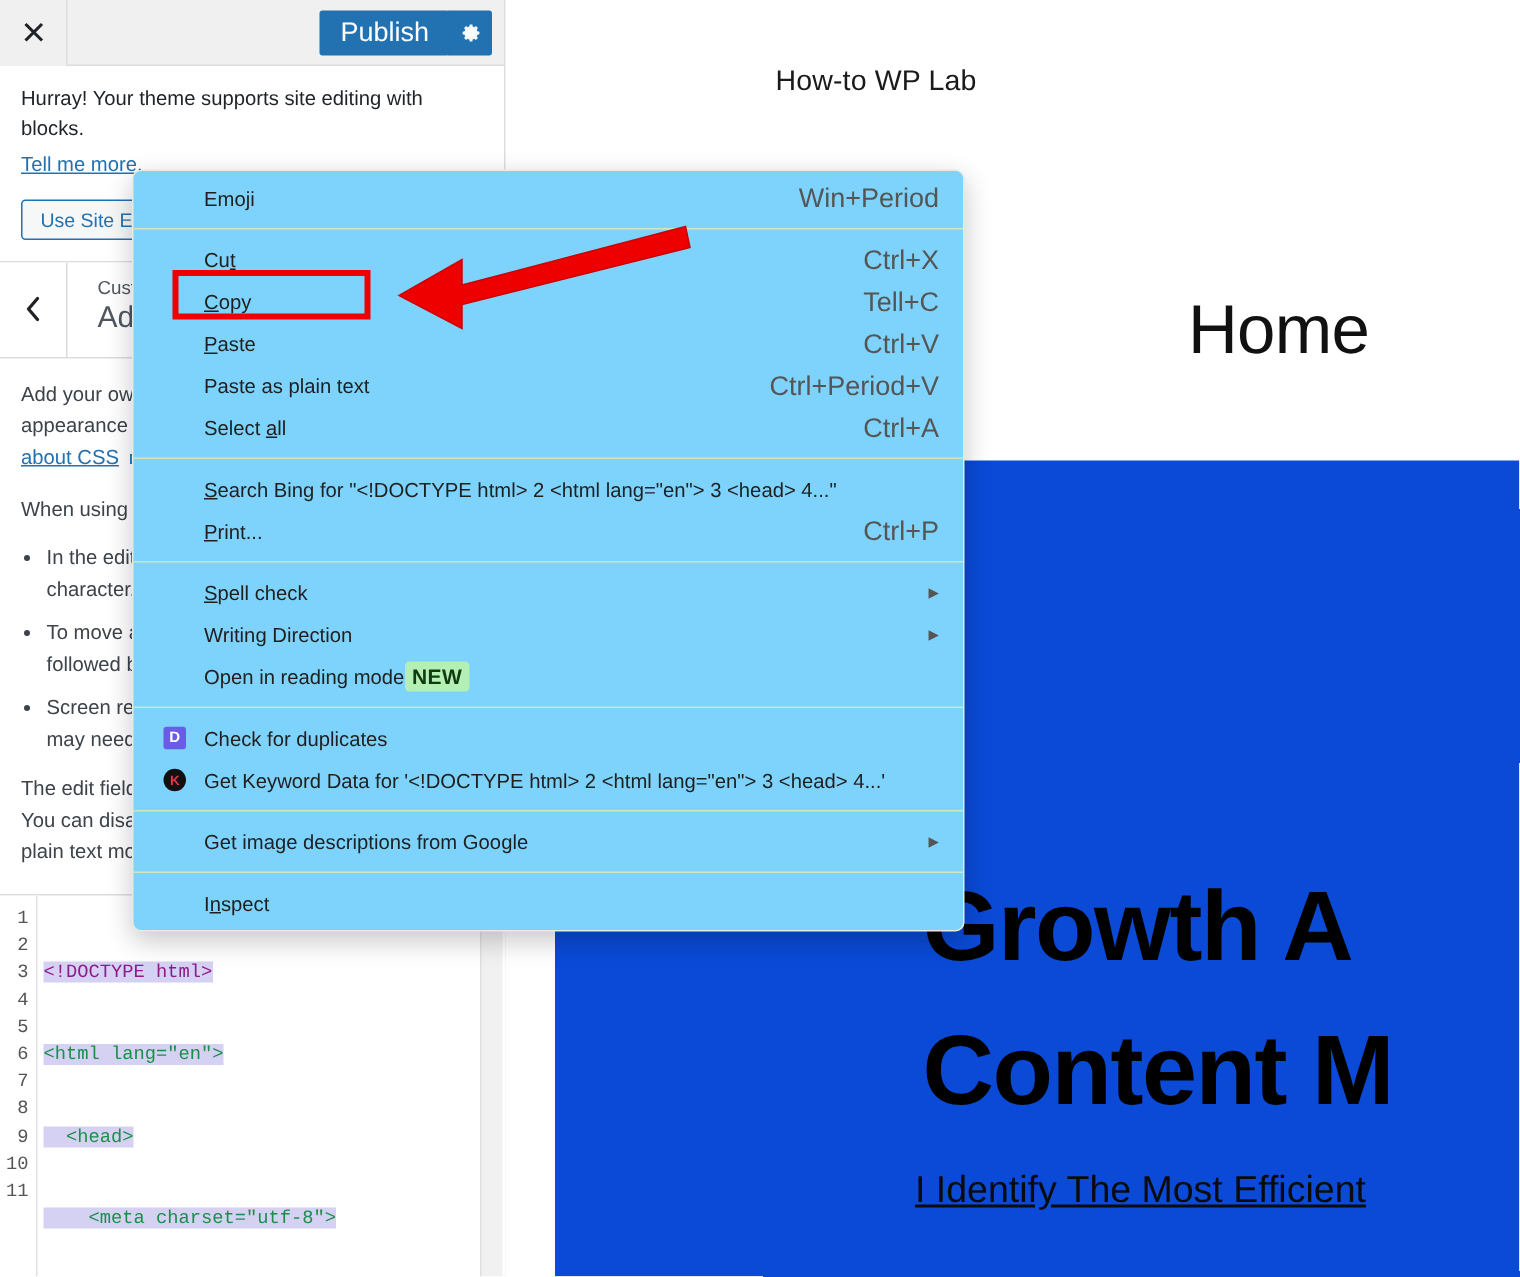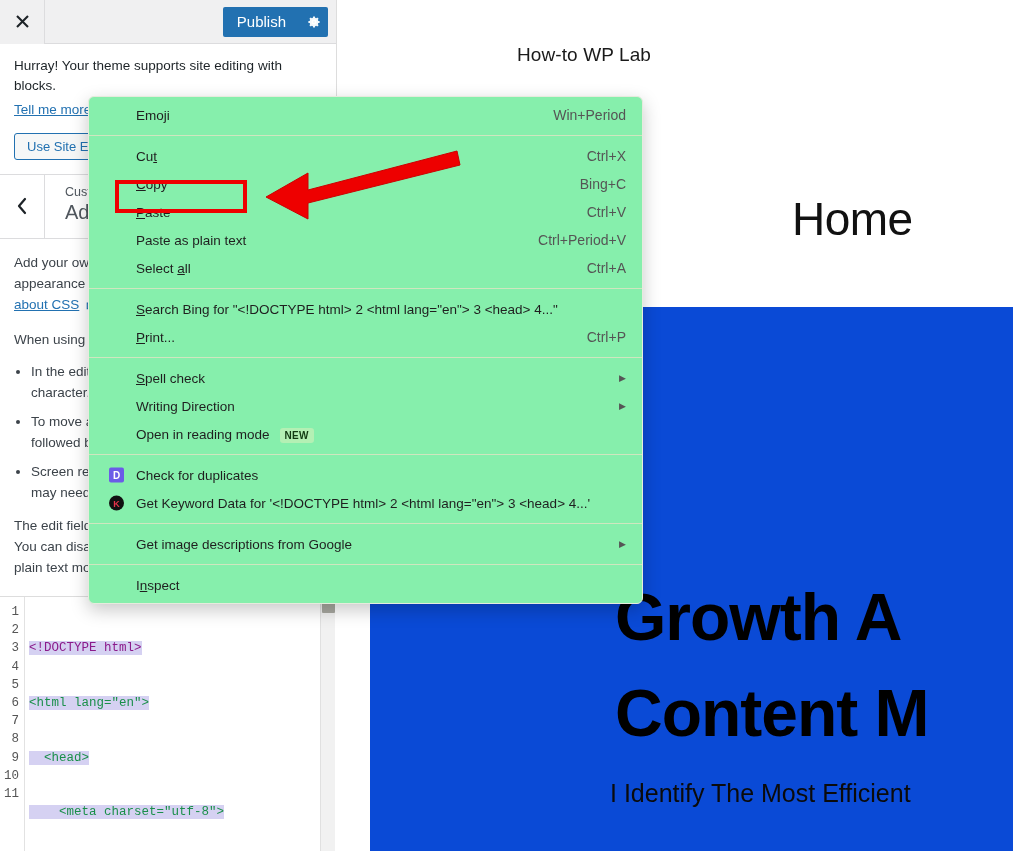--- a/index.html
+++ b/index.html
@@ -32,42 +32,42 @@
     background: #0a4ad6;
   }
   .banner-h1 {
     position: absolute; left: 278px; top: 570px;
     font-size: 66px; font-weight: 700; color: #000; line-height: 1.45;
     white-space: nowrap; letter-spacing: -1px;
   }
   .banner-h1 .l2 { display:block; }
   .banner-sub {
     position: absolute; left: 273px; top: 779px;
-    font-size: 25px; color: #0b0b0b; white-space: nowrap;
+    font-size: 25px; color: #0b0b0b; white-space: nowrap; text-decoration: underline;
   }
 
   
   .customizer {
     position: absolute; left: 0; top: 0; width: 337px; height: 851px;
     background: #ffffff; border-right: 1px solid #ddd;
   }
   .cz-header {
     position: relative; height: 44px; background: #f0f0f1;
     border-bottom: 1px solid #dcdcde;
     display: flex; align-items: center;
   }
   .cz-close {
     width: 45px; height: 44px; display: flex; align-items: center; justify-content: center;
     border-right: 1px solid #dcdcde; background: #f0f0f1; cursor: pointer;
   }
   .cz-close svg { display:block; }
   .publish-wrap { margin-left: auto; margin-right: 8px; display:flex; }
   .publish-btn {
     height: 30px; background: #2271b1; color: #fff; border: none;
-    font-size: 15px; font-family: "Liberation Sans", sans-serif;
+    font-size: 18px; font-family: "Liberation Sans", sans-serif;
     padding: 0 12px 0 14px; cursor: pointer; display:flex; align-items:center;
     border-radius: 2px 0 0 2px;
   }
   .publish-gear {
     height: 30px; width: 30px; background: #2271b1; border: none; cursor: pointer;
     display:flex; align-items:center; justify-content:center; border-radius: 0 2px 2px 0;
     border-left: 1px solid #2271b1;
   }
 
   .cz-notice {
@@ -126,45 +126,45 @@
   .code-scroll {
     position: absolute; right: 2px; top: 0; width: 15px; height: 255px; background: #f1f1f1;
     border-left: 1px solid #e0e0e0;
   }
   .code-scroll .thumb {
     position:absolute; top: 2px; left: 1px; width: 13px; height: 14px; background: #a8a8a0; border-radius:1px;
   }
 
   
   .ctx {
-    position: absolute; left: 88px; top: 96px; width: 555px;
-    background: #86efac; border: 1px solid #e6ebdd; border-radius: 6px;
+    position: absolute; left: 88px; top: 113px; width: 555px;
+    background: #7dd3fc; border: 1px solid #e6ebdd; border-radius: 6px;
     box-shadow: 0 6px 18px rgba(0,0,0,0.22);
     font-size: 13.5px; color: #1f1f1f; padding: 4px 0 4px 0;
     font-family: "Liberation Sans", sans-serif;
     z-index: 50;
   }
   .ctx-item {
     display: flex; align-items: center; height: 28px;
     padding: 0 16px 0 47px; position: relative; cursor: default;
   }
   .ctx-item .lbl { flex: 1; white-space: nowrap; }
-  .ctx-item .acc { color: #555; font-size: 14px; white-space: nowrap; }
+  .ctx-item .acc { color: #555; font-size: 18px; white-space: nowrap; }
   .ctx-item .arrow { color: #555; font-size: 9px; margin-left: 8px; }
   .ctx-sep { height: 1px; background: #cfe6bf; margin: 6px 0; }
   .ctx-icon {
     position:absolute; left: 20px; top: 50%; transform: translateY(-50%);
     width: 15px; height: 15px; display:flex; align-items:center; justify-content:center;
     font-size: 10px; font-weight: 700; color:#fff;
   }
   .ico-d { background: #6b5ce7; border-radius: 2px; }
   .ico-k { background: #111; border-radius: 50%; color: #e8334a; font-size: 9px; }
   .badge-new {
-    background: #b4f0b4; color: #123a12; font-size: 10px; font-weight: 700;
-    border-radius: 3px; padding: 2px 5px; margin-left: 10px; letter-spacing: .3px;
+    background: #b4f0b4; color: #123a12; font-size: 14px; font-weight: 700;
+    border-radius: 3px; padding: 2px 5px; margin-left: 0; letter-spacing: .3px;
   }
   .u { text-decoration: underline; }
 
   
   .hl-box {
     position: absolute; left: 115px; top: 180px; width: 132px; height: 33px;
     border: 4px solid #ee0000; background: transparent; z-index: 80; pointer-events:none;
   }
   .arrow-annot { position:absolute; left: 248px; top: 145px; z-index: 81; pointer-events:none; }
 </style>
@@ -291,21 +291,21 @@
         <span class="lbl">Emoji</span>
         <span class="acc">Win+Period</span>
       </div>
       <div class="ctx-sep"></div>
       <div class="ctx-item">
         <span class="lbl">Cu<span class="u">t</span></span>
         <span class="acc">Ctrl+X</span>
       </div>
       <div class="ctx-item">
         <span class="lbl"><span class="u">C</span>opy</span>
-        <span class="acc">Bing+C</span>
+        <span class="acc">Tell+C</span>
       </div>
       <div class="ctx-item">
         <span class="lbl"><span class="u">P</span>aste</span>
         <span class="acc">Ctrl+V</span>
       </div>
       <div class="ctx-item">
         <span class="lbl">Paste as plain text</span>
         <span class="acc">Ctrl+Period+V</span>
       </div>
       <div class="ctx-item">

